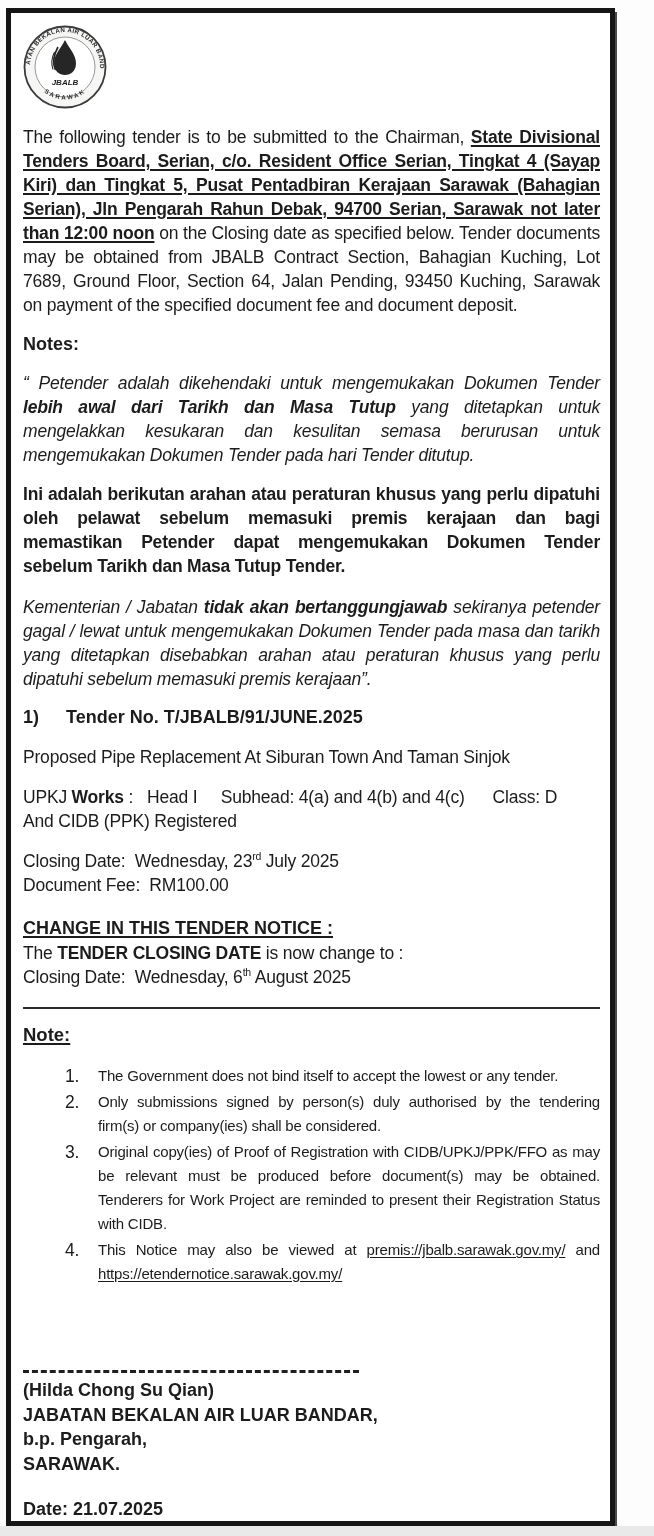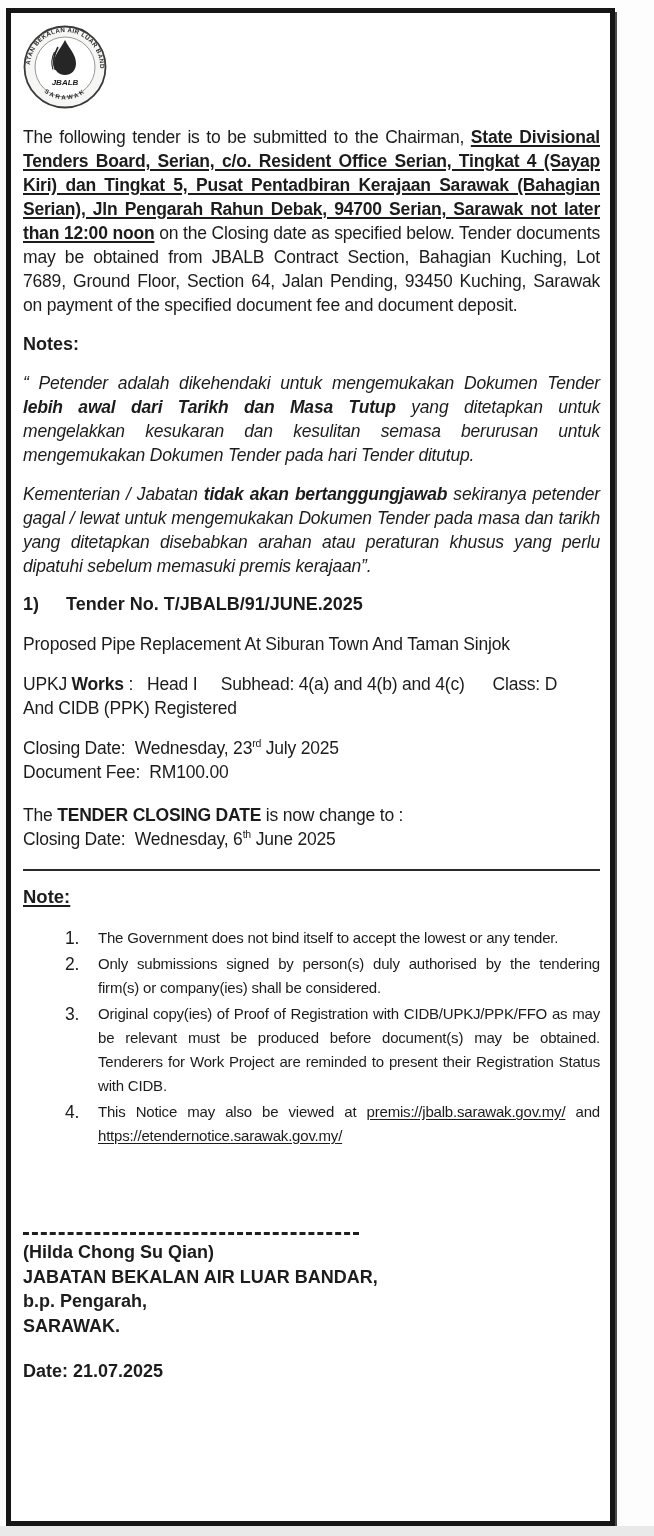--- a/index.html
+++ b/index.html
@@ -75,20 +75,21 @@
       </svg>
     </div>
   </div>
 
   <p class="para"><span>The following tender is to be submitted to the Chairman, </span><span class="b u">State Divisional Tenders Board, Serian, c/o. Resident Office Serian, Tingkat 4 (Sayap Kiri) dan Tingkat 5, Pusat Pentadbiran Kerajaan Sarawak (Bahagian Serian), Jln Pengarah Rahun Debak, 94700 Serian, Sarawak not later than 12:00 noon</span><span> on the Closing date as specified below.  Tender documents may be obtained from JBALB Contract Section, Bahagian Kuching, Lot 7689, Ground Floor, Section 64, Jalan Pending, 93450 Kuching, Sarawak on payment of the specified document fee and document deposit.</span></p>
 
   <div class="heading">Notes:</div>
 
   <p class="para i"><span>“ Petender adalah dikehendaki untuk mengemukakan Dokumen Tender </span><span class="b">lebih awal dari Tarikh dan Masa Tutup</span><span> yang ditetapkan untuk mengelakkan kesukaran dan kesulitan semasa berurusan untuk mengemukakan  Dokumen Tender pada hari Tender ditutup.</span></p>
 
+  <p class="para b" style="margin-bottom:17px;">Ini adalah berikutan arahan atau peraturan khusus yang perlu dipatuhi oleh pelawat sebelum memasuki premis kerajaan dan bagi memastikan Petender dapat mengemukakan Dokumen Tender sebelum Tarikh dan Masa Tutup Tender.</p>
 
   <p class="para i" style="margin-bottom:14px;"><span>Kementerian / Jabatan </span><span class="b">tidak akan bertanggungjawab</span><span> sekiranya petender gagal / lewat untuk mengemukakan Dokumen Tender pada masa dan tarikh yang ditetapkan disebabkan arahan atau peraturan khusus yang perlu dipatuhi sebelum memasuki premis kerajaan”.</span></p>
 
   <div class="tender-head">
     <span class="num">1)</span>
     <span>Tender No. T/JBALB/91/JUNE.2025</span>
   </div>
 
   <div class="line block">Proposed Pipe Replacement At Siburan Town And Taman Sinjok</div>
 
@@ -96,22 +97,23 @@
     <div class="line"><span>UPKJ </span><span class="b">Works</span><span> :   Head I     Subhead: 4(a) and 4(b) and 4(c)      Class: D</span></div>
     <div class="line">And CIDB (PPK) Registered</div>
   </div>
 
   <div class="block" style="margin-bottom:19px;">
     <div class="line"><span>Closing Date:  Wednesday, 23</span><sup>rd</sup><span> July 2025</span></div>
     <div class="line">Document Fee:  RM100.00</div>
   </div>
 
   <div>
+    <div class="heading u" style="margin-bottom:1px;">CHANGE IN THIS TENDER NOTICE :</div>
     <div class="line"><span>The </span><span class="b">TENDER CLOSING DATE</span><span> is now change to :</span></div>
-    <div class="line"><span>Closing Date:  Wednesday, 6</span><sup>th</sup><span> June 2025</span></div>
+    <div class="line"><span>Closing Date:  Wednesday, 6</span><sup>th</sup><span> August 2025</span></div>
   </div>
 
   <hr class="rule">
 
   <div class="heading u" style="margin-bottom:17px;font-size:18.5px;">Note:</div>
 
   <div class="note-list">
     <div class="note-item">
       <span class="num">1.</span>
       <span class="txt">The Government does not bind itself to accept the lowest or any tender.</span>

